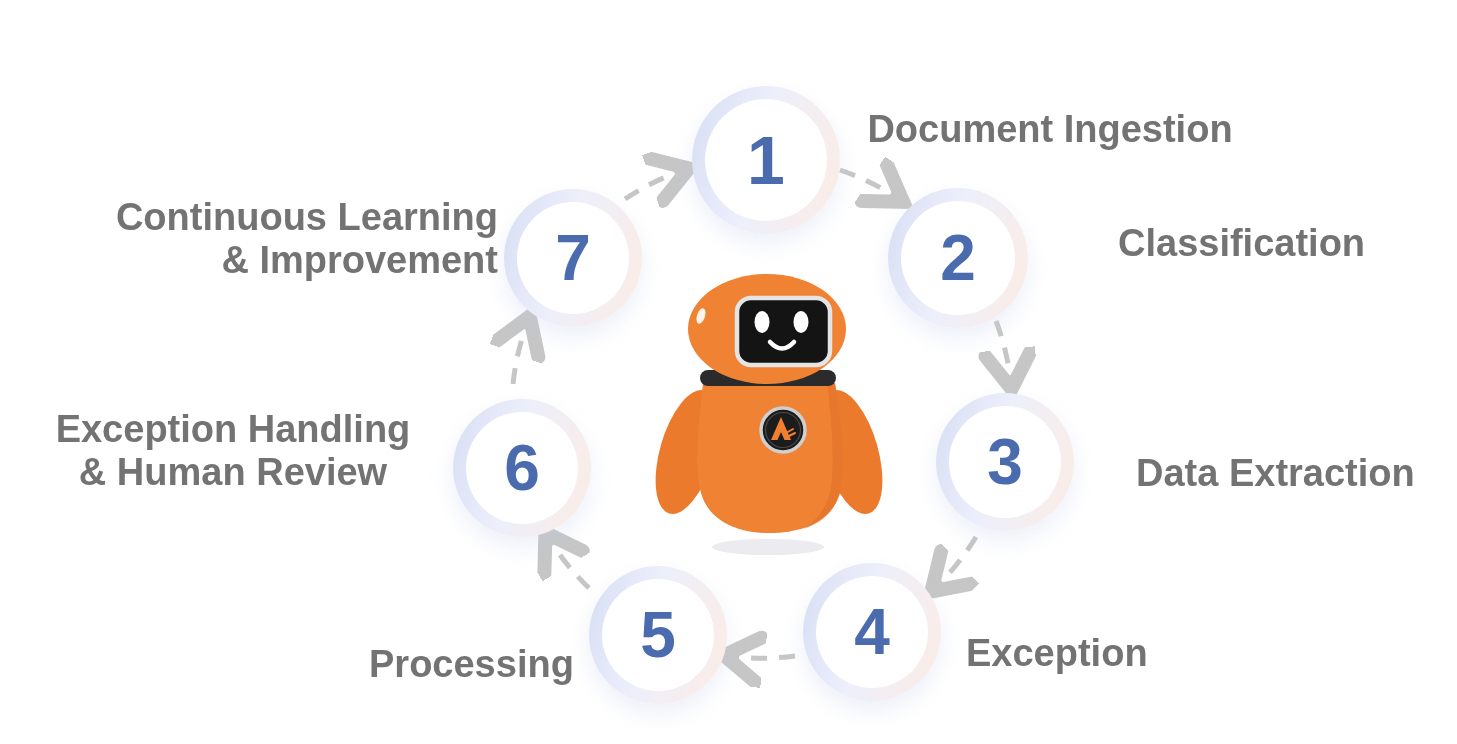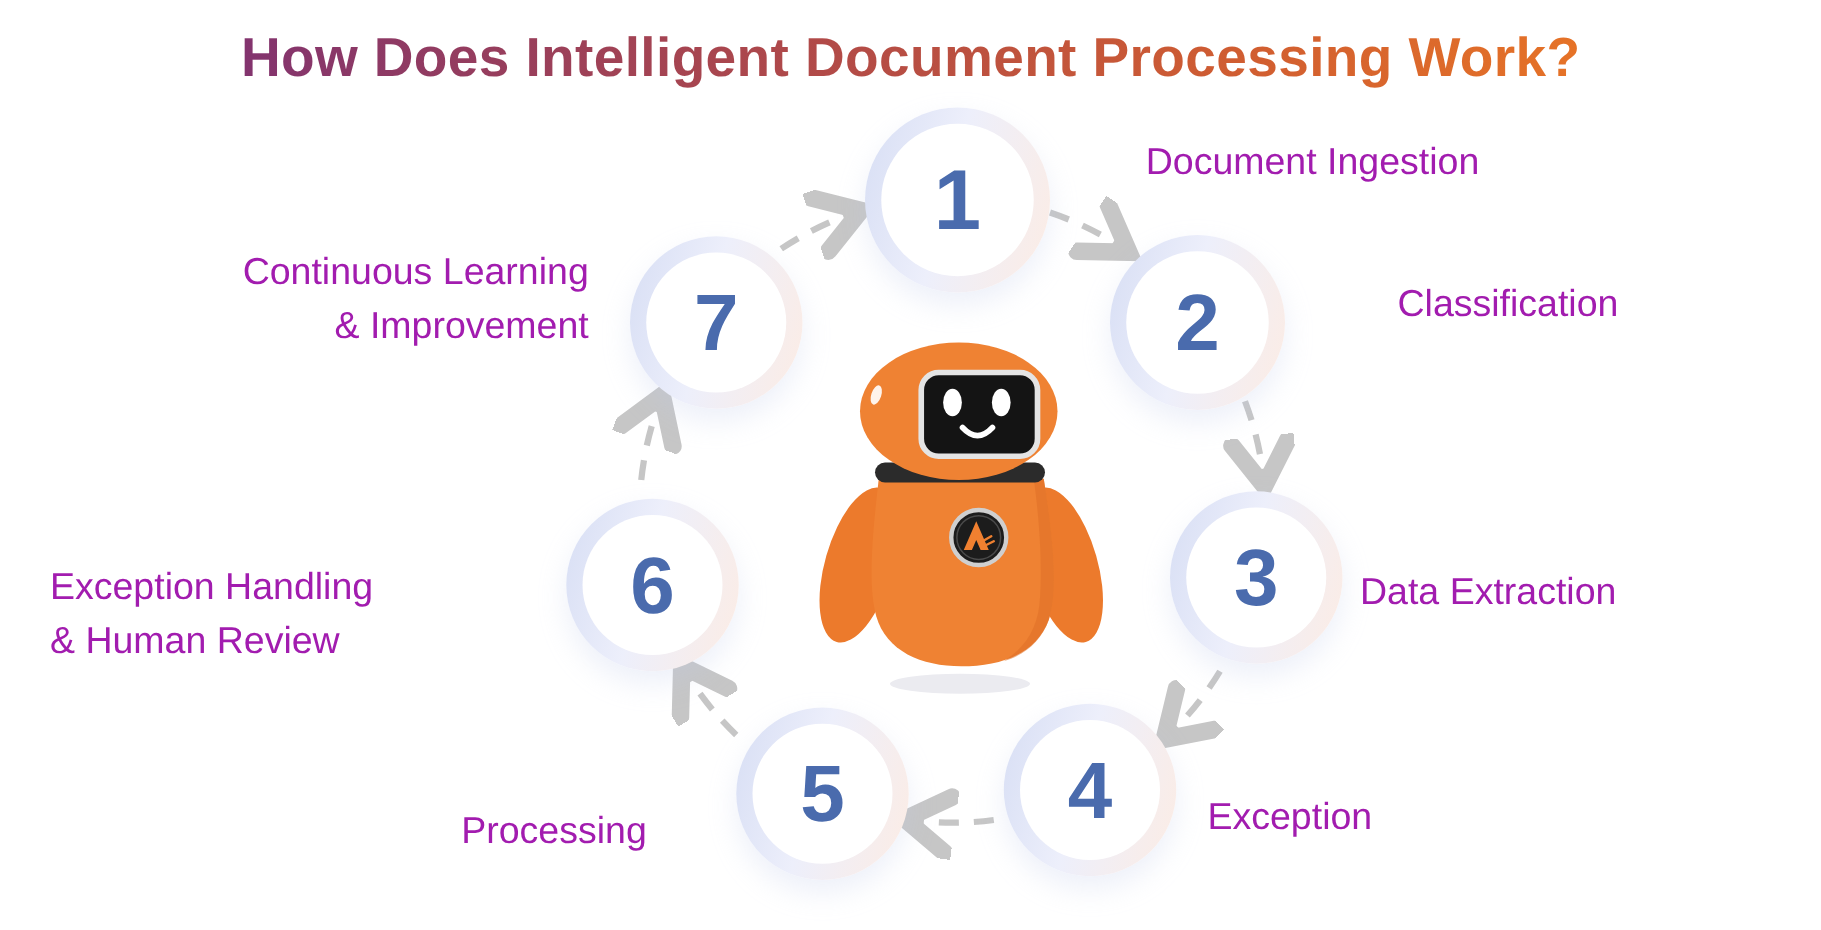--- a/index.html
+++ b/index.html
@@ -29,39 +29,38 @@
   .c1{left:692px;top:86px;width:148px;height:148px;}
   .c1 .num{font-size:68px;}
   .c2{left:888px;top:188px;width:140px;height:140px;}
   .c3{left:936px;top:393px;width:138px;height:138px;}
   .c4{left:803px;top:563px;width:138px;height:138px;}
   .c5{left:589px;top:566px;width:138px;height:138px;}
   .c6{left:453px;top:399px;width:138px;height:138px;}
   .c7{left:504px;top:189px;width:138px;height:138px;}
   
   .slabel{
-    position:absolute;color:#a21caf;font-weight:400;font-size:30px;line-height:43px;
+    position:absolute;color:#737373;font-weight:700;font-size:38px;line-height:43px;
     white-space:pre-line;
   }
   .l1{left:850px;top:108px;width:400px;text-align:center;}
   .l2{left:1118px;top:222px;}
-  .l3{left:1088px;top:452px;}
+  .l3{left:1136px;top:452px;}
   .l4{left:966px;top:632px;}
   .l5{left:369px;top:643px;}
-  .l6{left:40px;top:448px;width:386px;text-align:left;}
-  .l7{left:79px;top:196px;width:392px;text-align:right;}
+  .l6{left:40px;top:408px;width:386px;text-align:center;}
+  .l7{left:106px;top:196px;width:392px;text-align:right;}
   svg{position:absolute;left:0;top:0;}
   .arrows{pointer-events:none;}
 </style>
 </head>
 <body>
 
 <div class="stage">
 
-  <div class="title">How Does Intelligent Document Processing Work?</div>
 
   <svg class="arrows" width="1457" height="744" viewBox="0 0 1457 744">
     <defs>
       <marker id="ah" markerWidth="14" markerHeight="14" refX="7" refY="5.5" orient="auto">
         <path d="M1,1 L8,5.5 L1,10" fill="none" stroke="#c6c6c6" stroke-width="2.8" stroke-linecap="round"></path>
       </marker>
     </defs>
     <g fill="none" stroke="#c6c6c6" stroke-width="5" stroke-dasharray="16 12">
       <path d="M 840 170 A 250 250 0 0 1 899 199" marker-end="url(#ah)"></path>
       <path d="M 996 321 A 250 250 0 0 1 1011 384" marker-end="url(#ah)"></path>

